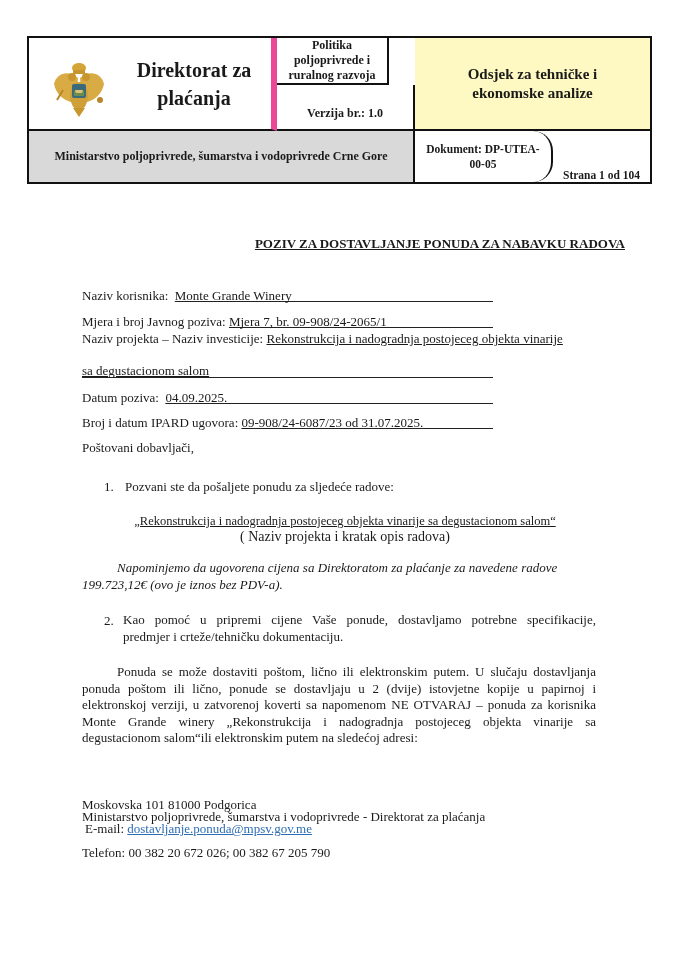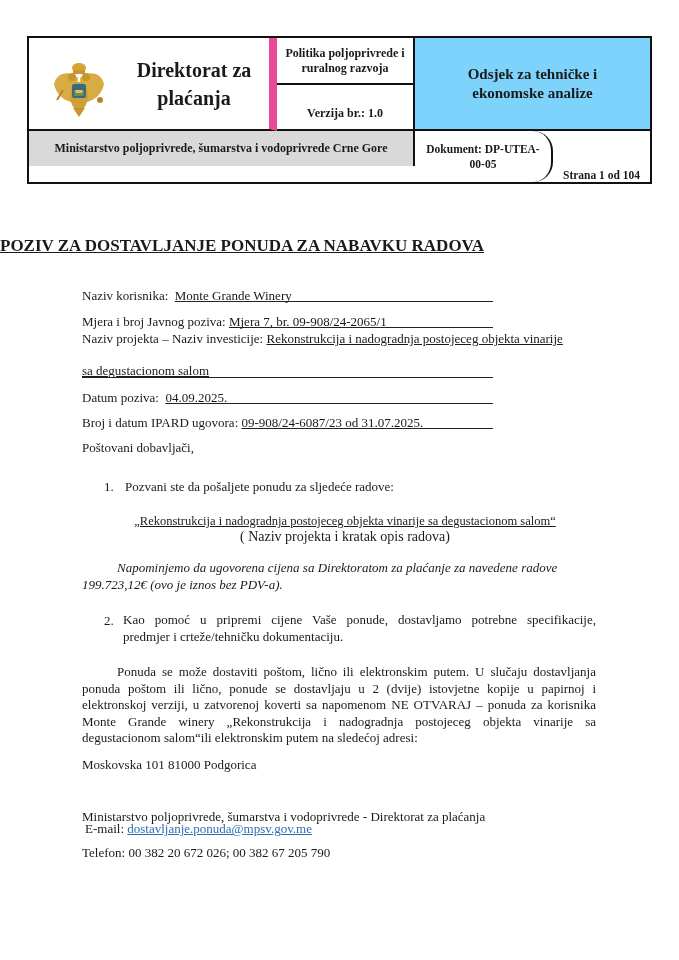--- a/index.html
+++ b/index.html
@@ -6,33 +6,33 @@
   body {
     width: 679px; height: 960px; position: relative; overflow: hidden;
     font-family: "Liberation Serif", "DejaVu Serif", serif; color: #1a1a1a;
   }
   
   .hdr {
     position: absolute; left: 27px; top: 36px; width: 625px; height: 148px;
     border: 2px solid #111; box-sizing: border-box;
   }
   .hdr .cell { position: absolute; box-sizing: border-box; display: flex; align-items: center; justify-content: center; text-align: center; font-weight: bold; }
-  .c-logo { left: 0; top: 0; width: 248px; height: 93px; border-right: 8px solid #ec4899; border-bottom: 2px solid #111; background: #fff; }
-  .c-pol { left: 248px; top: 0; width: 138px; height: 47px; border-right: 2px solid #111; border-bottom: 2px solid #111; font-size: 12px; line-height: 15px; padding: 0 4px; }
+  .c-logo { left: 0; top: 0; width: 248px; height: 93px; border-right: 6px solid #ec4899; border-bottom: 2px solid #111; background: #fff; }
+  .c-pol { left: 248px; top: 0; width: 112px; height: 47px; border-right: 2px solid #111; border-bottom: 2px solid #111; font-size: 12px; line-height: 15px; padding: 0 4px; }
   .c-ver { left: 248px; top: 47px; width: 138px; height: 46px; border-right: 2px solid #111; border-bottom: 2px solid #111; font-size: 12px; padding-top: 12px; }
-  .c-ods { left: 386px; top: 0; width: 235px; height: 93px; background: #7dd3fc; border-bottom: 2px solid #111; font-size: 15px; line-height: 19px; padding: 8px 30px; }
-  .c-min { left: 0; top: 93px; width: 386px; height: 35px; background: #d9d9d9; border-right: 2px solid #111; font-size: 12px; line-height: 15px; padding: 12px 10px; }
+  .c-ods { left: 386px; top: 0; width: 235px; height: 93px; background: #fef9c3; border-bottom: 2px solid #111; font-size: 15px; line-height: 19px; padding: 8px 30px; }
+  .c-min { left: 0; top: 93px; width: 386px; height: 51px; background: #d9d9d9; border-right: 2px solid #111; font-size: 12px; line-height: 15px; padding: 12px 10px; }
   .c-dok { left: 386px; top: 93px; width: 138px; height: 51px; border-right: 2px solid #111; font-size: 11.5px; line-height: 15px; padding: 0 6px; border-radius: 20px; }
   .c-str { left: 524px; top: 111px; width: 97px; height: 51px; font-size: 11.5px; }
   .logo-wrap { position: absolute; left: 22px; top: 22px; width: 56px; height: 58px; }
   .org-title { position: absolute; left: 90px; top: 18px; width: 150px; font-size: 20px; line-height: 28px; font-weight: bold; text-align: center; }
 
   .title {
-    position: absolute; left: 0; width: 625px; top: 236px; text-align: left;
-    font-size: 17px; font-weight: bold; text-decoration: underline;
+    position: absolute; left: 0; width: 625px; top: 236px; text-align: right;
+    font-size: 13px; font-weight: bold; text-decoration: underline;
   }
   .row { position: absolute; left: 82px; font-size: 13px; white-space: nowrap; }
   .ul-line { position: absolute; border-bottom: 1px solid #222; }
   .u { text-decoration: underline; }
   .para { position: absolute; font-size: 13px; line-height: 16.6px; text-align: justify; }
   .center { position: absolute; left: 0; width: 679px; text-align: center; font-size: 13px; }
   .italic { font-style: italic; }
   .link { color: #2e6db4; text-decoration: underline; }
 </style>
 </head>
@@ -125,18 +125,18 @@
   <span>2.</span>
 </div>
 <div class="para" style="top:612px; left:123px; width:473px;">
   <div style="text-align:justify; text-align-last:justify;">Kao pomoć u pripremi cijene Vaše ponude, dostavljamo potrebne specifikacije,</div>
   <div>predmjer i crteže/tehničku dokumentaciju.</div>
 </div>
 
 <div class="para" style="top:664px; left:82px; width:514px; text-indent:35px;">Ponuda se može dostaviti poštom, lično ili elektronskim putem. U slučaju dostavljanja ponuda poštom ili lično, ponude se dostavljaju u 2 (dvije) istovjetne kopije u papirnoj i elektronskoj verziji, u zatvorenoj koverti sa napomenom NE OTVARAJ – ponuda za korisnika Monte Grande winery „Rekonstrukcija i nadogradnja postojeceg objekta vinarije sa degustacionom salom“ili elektronskim putem na sledećoj adresi:</div>
 
 <div class="row" style="top:809px;">Ministarstvo poljoprivrede, šumarstva i vodoprivrede - Direktorat za plaćanja</div>
-<div class="row" style="top:757px;text-align:right;">Moskovska 101 81000 Podgorica</div>
+<div class="row" style="top:797px;text-align:right;">Moskovska 101 81000 Podgorica</div>
 <div class="row" style="top:821px; left:85px;text-align:right;">
   <span>E-mail:</span>
   <a class="link">dostavljanje.ponuda@mpsv.gov.me</a>
 </div>
 <div class="row" style="top:845px;">Telefon: 00 382 20 672 026; 00 382 67 205 790</div>
 
 </body></html>

